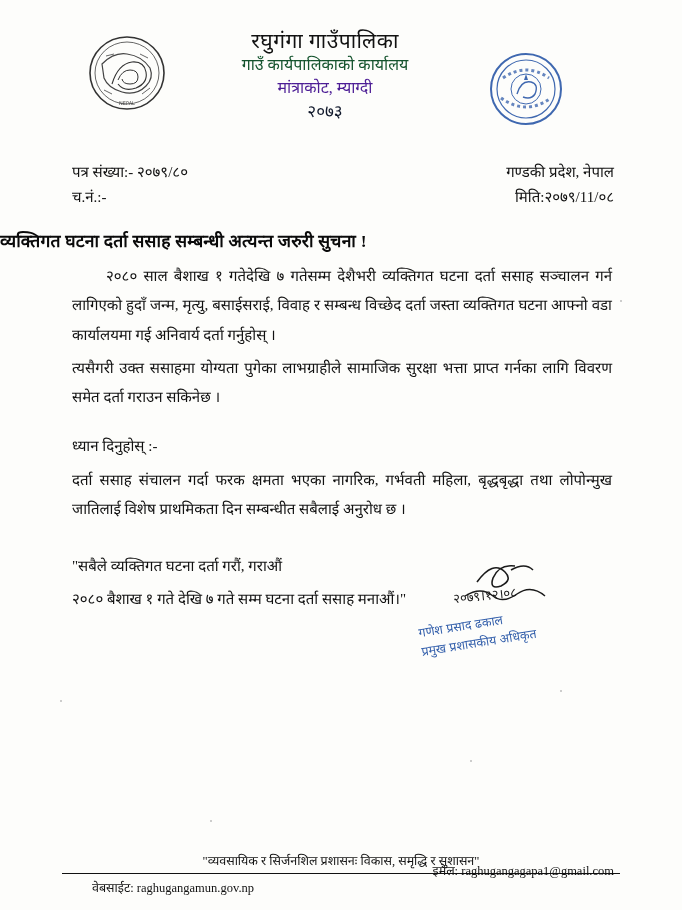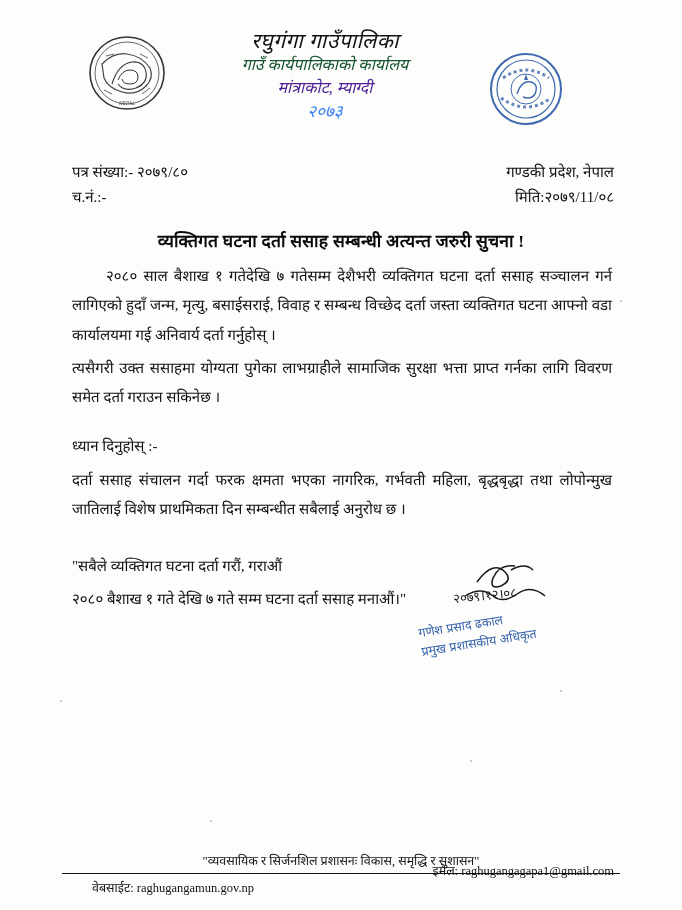--- a/index.html
+++ b/index.html
@@ -21,21 +21,20 @@
     background: #fdfdfb;
   }
 
   
   .header {
     position: absolute;
     top: 28px;
     left: 0;
     right: 0;
     height: 130px;
-    font-style: italic;
   }
   .emblem {
     position: absolute;
     left: 88px;
     top: 6px;
     width: 78px;
     height: 78px;
   }
   .emblem svg { display: block; }
 
@@ -58,21 +57,21 @@
     color: #14532d;
   }
   .org-line3 {
     font-size: 16px;
     line-height: 1.5;
     color: #4c1d95;
   }
   .org-line4 {
     font-size: 17px;
     line-height: 1.4;
-    color: #3b82f6;
+    color: #0f172a;
   }
 
   .round-stamp {
     position: absolute;
     left: 487px;
     top: 22px;
     width: 78px;
     height: 78px;
     opacity: 0.85;
   }
@@ -101,21 +100,20 @@
     text-align: right;
     line-height: 1.65;
   }
 
   
   .title {
     position: absolute;
     top: 228px;
     left: 0;
     right: 0;
-    text-align: center;
     font-size: 17.5px;
     font-weight: bold;
     color: #0a0a0a;
     letter-spacing: 0.2px;
   }
 
   .body {
     position: absolute;
     top: 262px;
     left: 72px;

